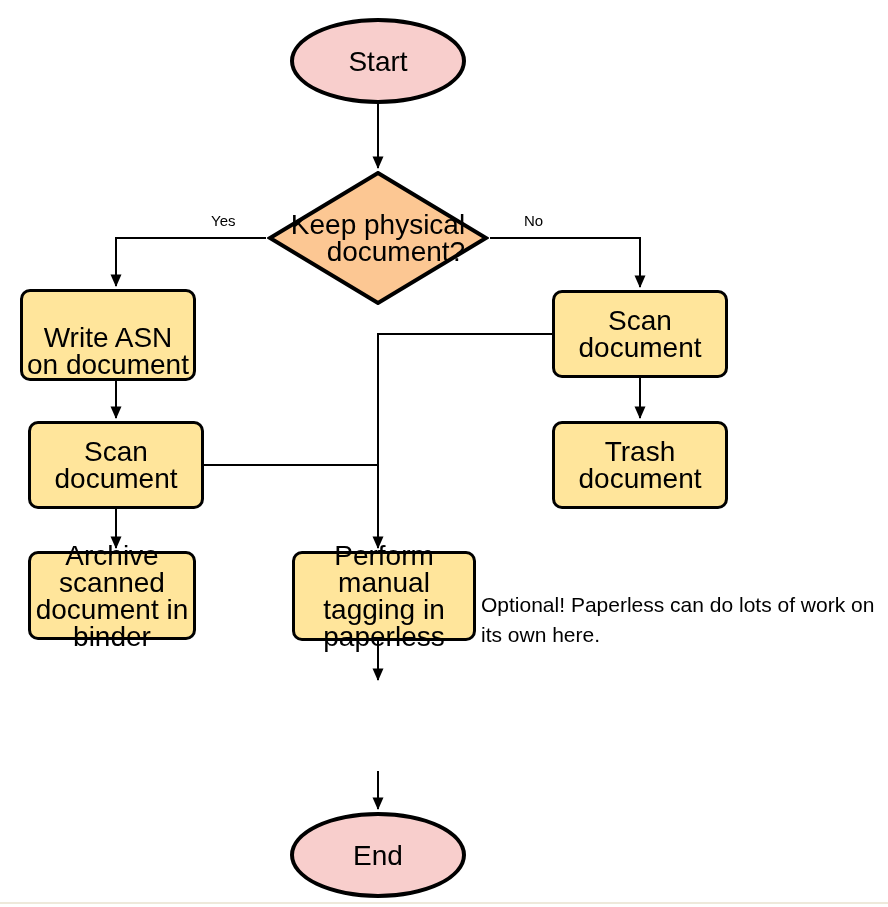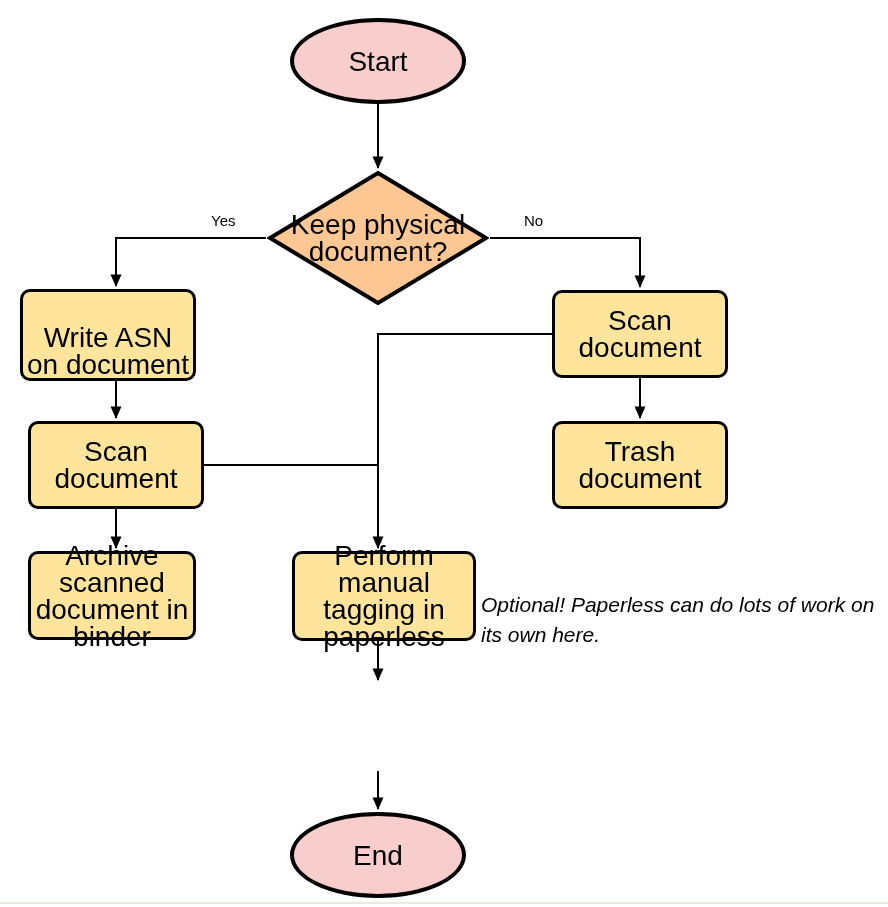--- a/index.html
+++ b/index.html
@@ -73,21 +73,20 @@
   .edge-label {
     position: absolute;
     font-size: 15px;
     line-height: 19px;
   }
   .annotation {
     position: absolute;
     left: 481px;
     top: 590px;
     width: 408px;
-    font-style: italic;
     font-size: 21px;
     line-height: 30px;
     white-space: pre-line;
   }
   .bottom-divider {
     position: absolute;
     left: 0;
     top: 902px;
     width: 888px;
     height: 0;
@@ -114,21 +113,21 @@
     <path class="edge" d="M 552 334 H 378 V 548" marker-end="url(#arrowhead)"></path>
     <path class="edge" d="M 204 465 H 378"></path>
     <path class="edge" d="M 378 641 V 680" marker-end="url(#arrowhead)"></path>
     <path class="edge" d="M 378 771 V 809" marker-end="url(#arrowhead)"></path>
   </svg>
 
   <div class="node terminal" style="left:290px; top:18px; width:176px; height:86px;">
     <span class="node-label">Start</span>
   </div>
 
-  <div class="node decision" style="left:267px; top:171px; width:222px; height:134px;">
+  <div class="node decision" style="left:267px; top:171px; width:222px; height:134px;text-align:right;">
     <svg class="diamond-shape" viewBox="0 0 222 134" preserveAspectRatio="none" aria-hidden="true">
       <polygon points="111,2 219,67 111,132 3,67"></polygon>
     </svg>
     <span class="node-label">Keep physical
 document?</span>
   </div>
 
   <div class="node process" style="left:20px; top:289px; width:176px; height:92px;align-items:flex-end;">
     <span class="node-label">Write ASN
 on document</span>

